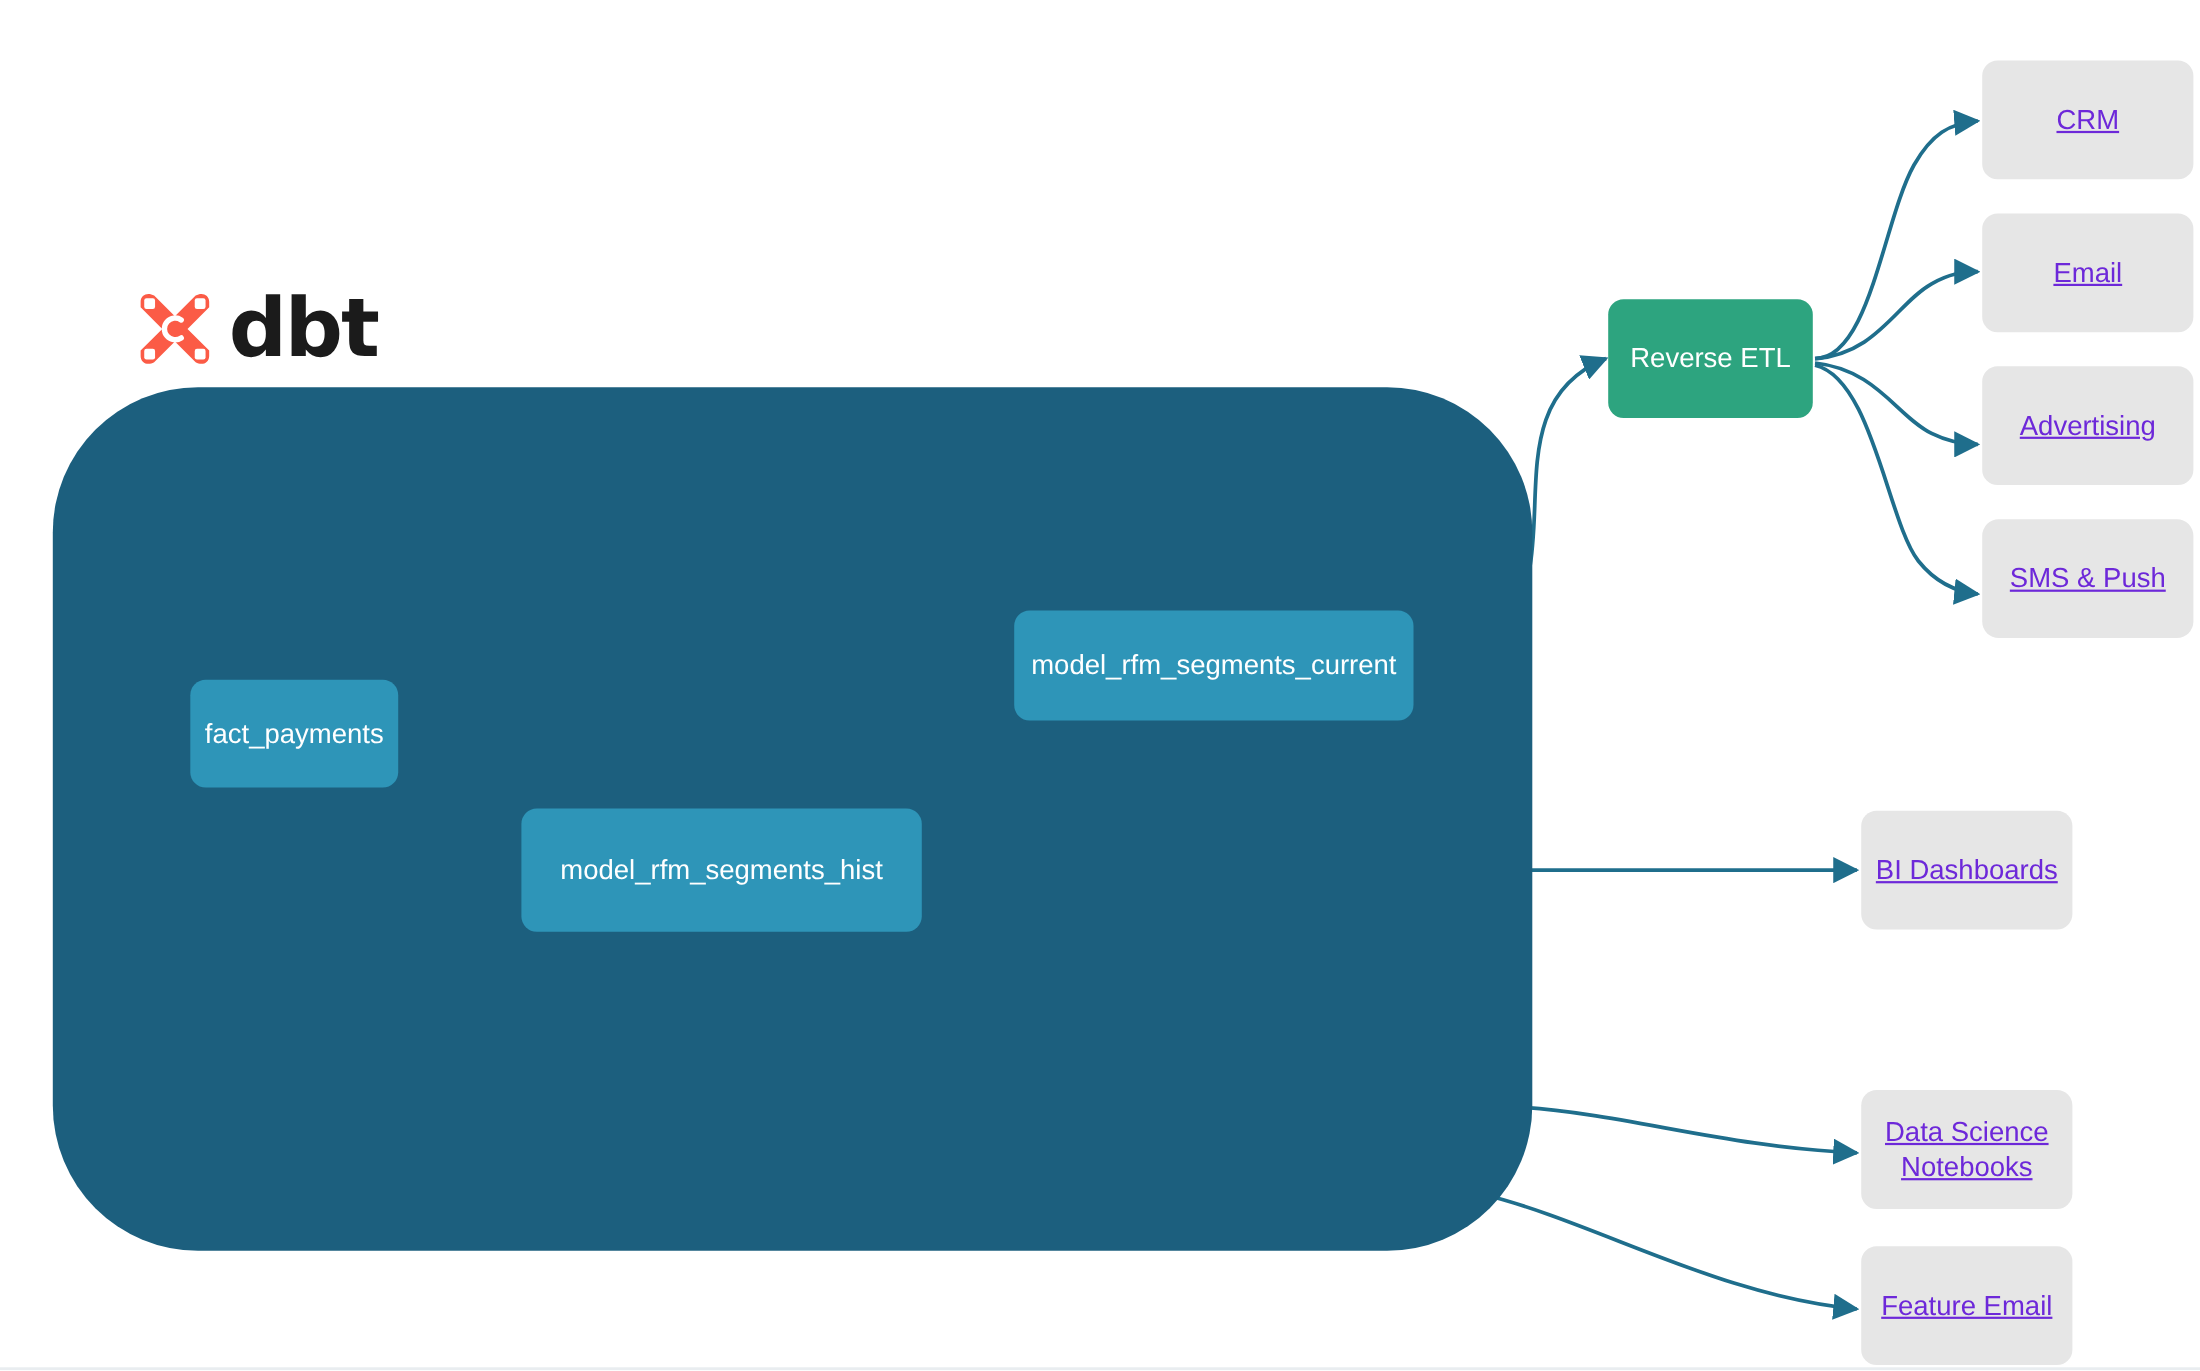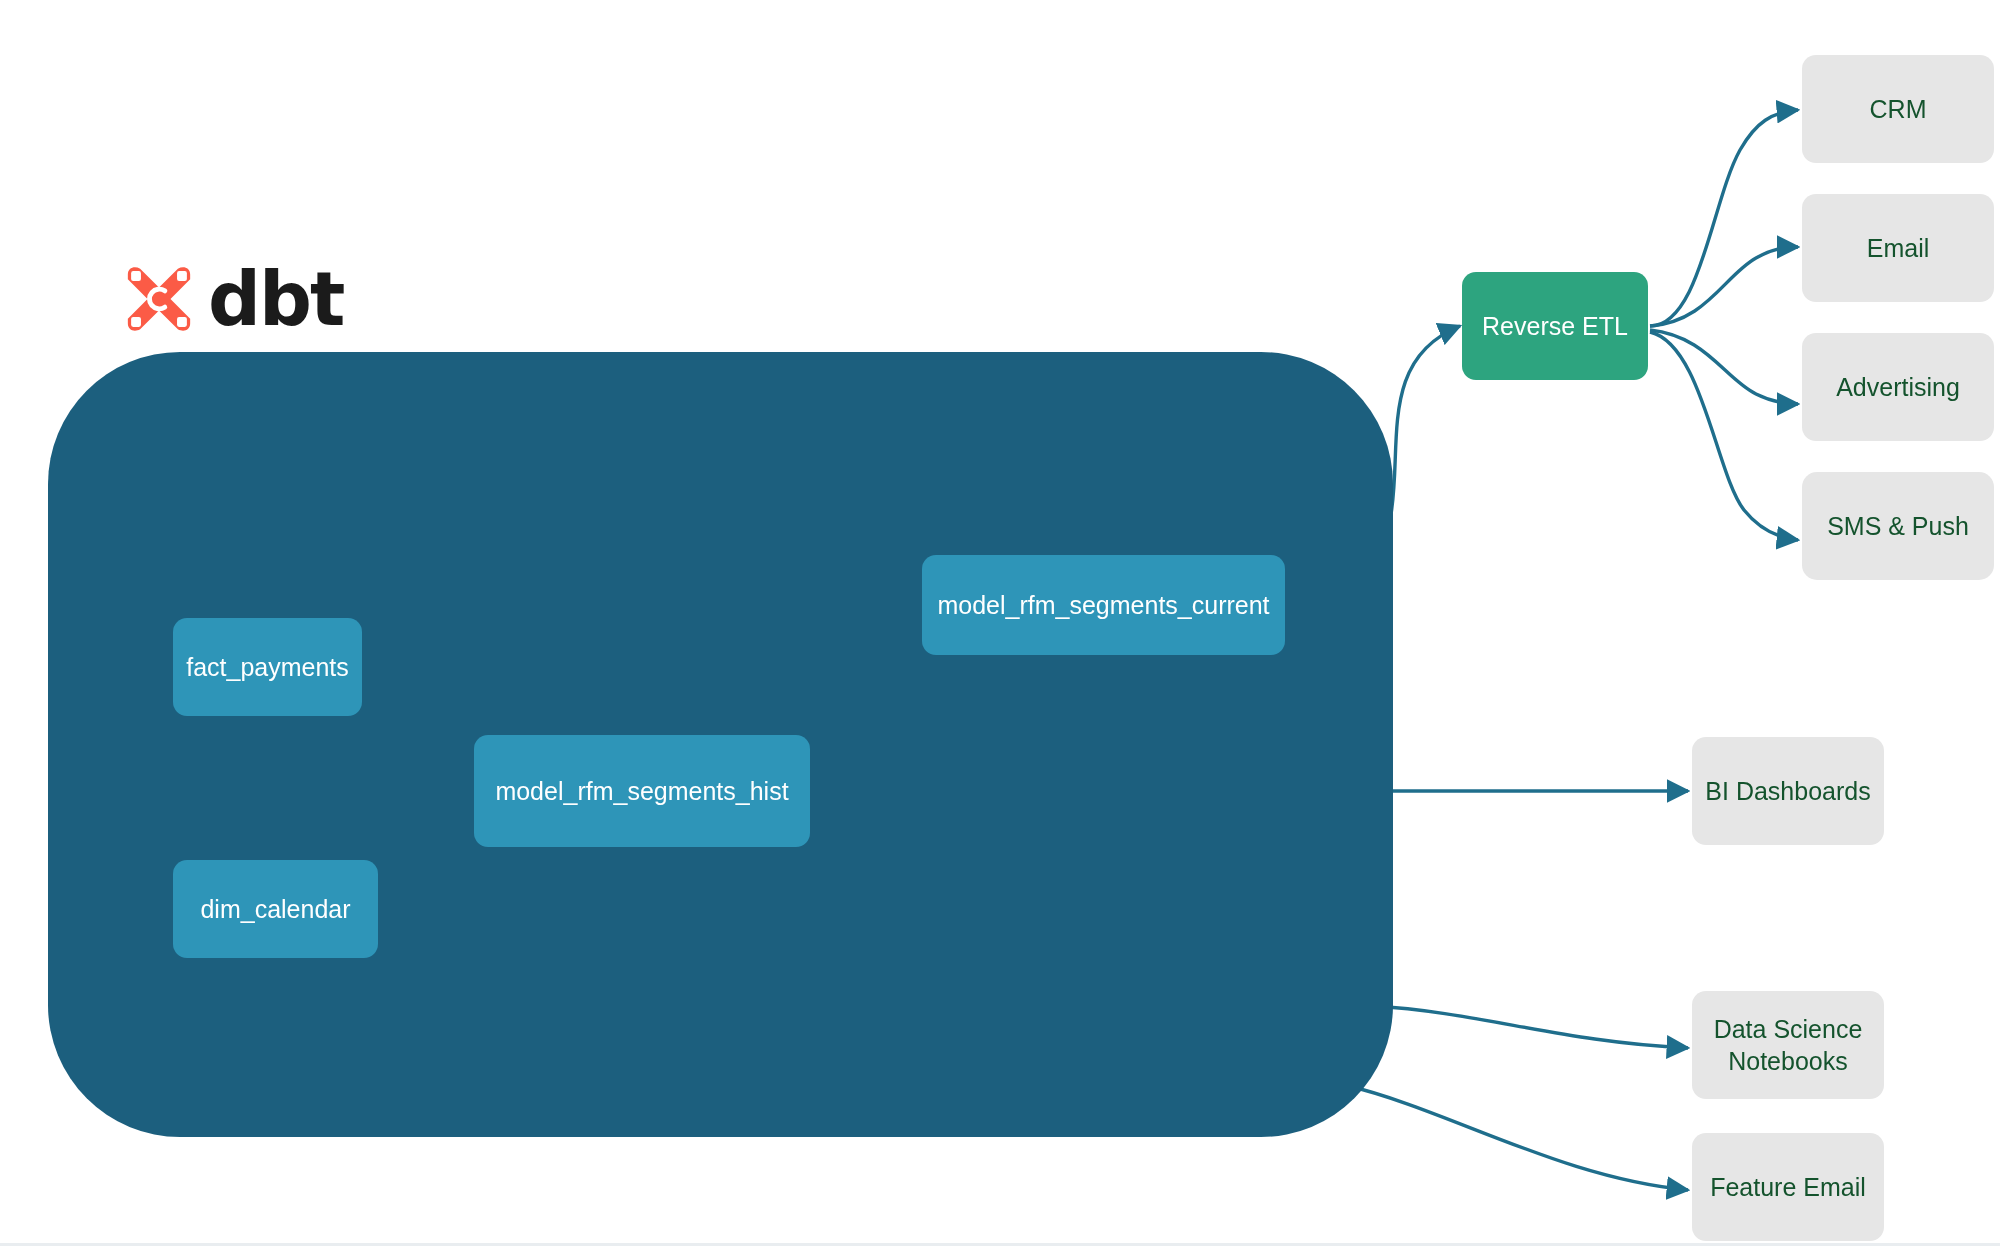--- a/index.html
+++ b/index.html
@@ -75,30 +75,31 @@
     font-size: 25px;
   }
   .reverse-etl-node {
     background: #2DA47F;
     color: #ffffff;
     border-radius: 14px;
     font-size: 25px;
   }
   .dest-node {
     background: #E6E6E6;
-    color: #14532d;
+    color: #6d28d9;
     border-radius: 14px;
     font-size: 25px;
     line-height: 1.3;
+    text-decoration: underline;
   }
 
   
   #node-fact-payments      { left: 173px; top: 618px; width: 189px; height: 98px; }
   #node-dim-calendar       { left: 173px; top: 860px; width: 205px; height: 98px; }
-  #node-rfm-hist           { left: 474px; top: 735px; width: 336px; height: 112px; }
+  #node-rfm-hist           { left: 474px; top: 735px; width: 364px; height: 112px; }
   #node-rfm-current        { left: 922px; top: 555px; width: 363px; height: 100px; }
 
   
   #node-reverse-etl        { left: 1462px; top: 272px; width: 186px; height: 108px; justify-content: center; }
   #node-crm                { left: 1802px; top: 55px;  width: 192px; height: 108px; }
   #node-email              { left: 1802px; top: 194px; width: 192px; height: 108px; }
   #node-advertising        { left: 1802px; top: 333px; width: 192px; height: 108px; }
   #node-sms-push           { left: 1802px; top: 472px; width: 192px; height: 108px; border-radius: 15px; }
   #node-bi-dashboards      { left: 1692px; top: 737px; width: 192px; height: 108px; text-align: center; }
   #node-ds-notebooks       { left: 1692px; top: 991px; width: 192px; height: 108px; }
@@ -168,23 +169,20 @@
     <path d="M 57 40 A 12 12 0 1 0 57 60" fill="none" stroke="#ffffff" stroke-width="6" stroke-linecap="round"></path>
   </svg>
   <div id="dbt-wordmark">dbt</div>
 
   <div id="dbt-container"></div>
 
   <div class="node model-node" id="node-fact-payments">
     <span class="node-label">fact_payments</span>
   </div>
 
-  <div class="node model-node" id="node-dim-calendar">
-    <span class="node-label">dim_calendar</span>
-  </div>
 
   <div class="node model-node" id="node-rfm-hist">
     <span class="node-label">model_rfm_segments_hist</span>
   </div>
 
   <div class="node model-node" id="node-rfm-current">
     <span class="node-label">model_rfm_segments_current</span>
   </div>
 
   <div class="node reverse-etl-node" id="node-reverse-etl">

